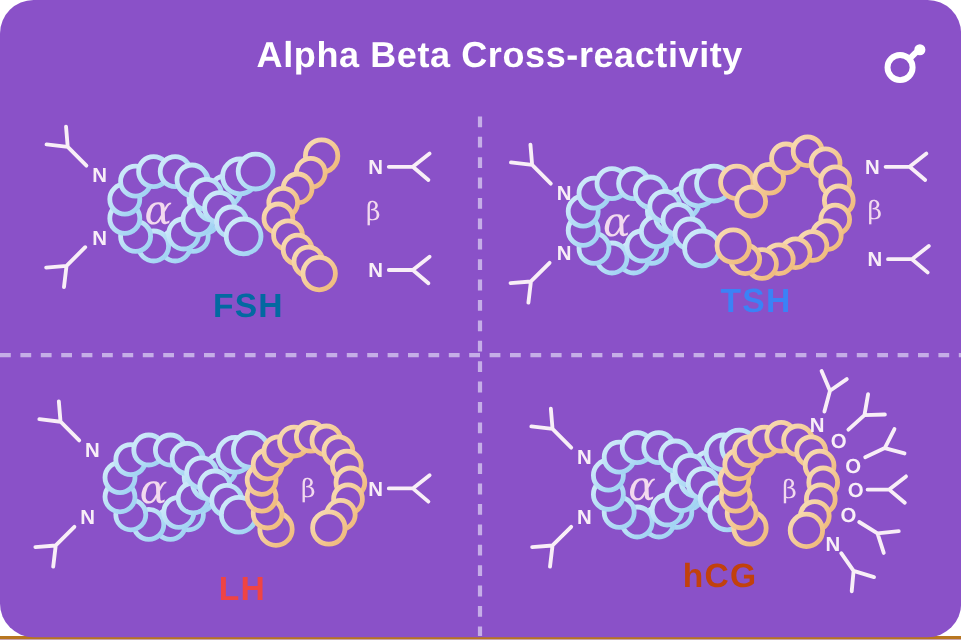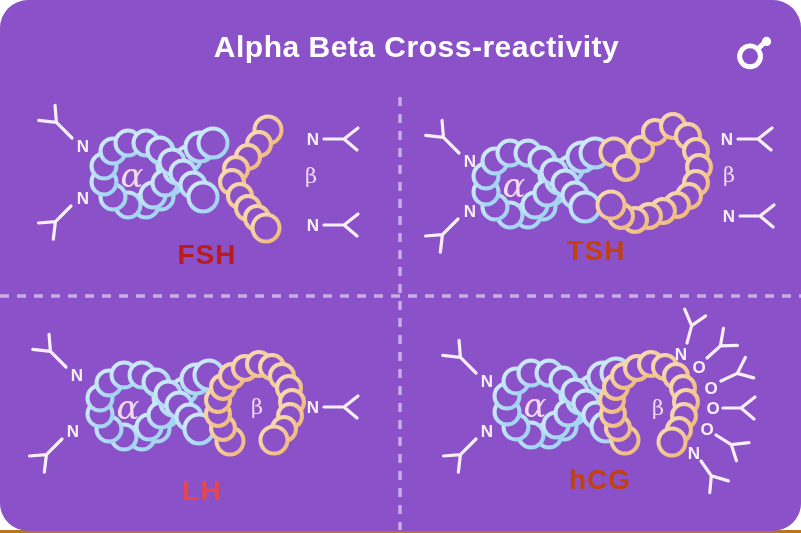--- a/index.html
+++ b/index.html
@@ -264,16 +264,16 @@
 <div class="title" style="color: rgb(255, 255, 255); padding-left: 32px;">Alpha Beta Cross-reactivity</div>
 
 <svg class="logo" viewBox="0 0 40 36">
   <g>
     <circle cx="15.5" cy="21" r="9.5" fill="none" stroke="#ffffff" stroke-width="4.5"></circle>
     <path d="M 22.8 14.2 L 27.2 9.8" stroke="#ffffff" stroke-width="4.5" stroke-linecap="round" fill="none"></path>
     <circle cx="30.5" cy="7.5" r="4.2" fill="#ffffff"></circle>
   </g>
 </svg>
 
-<div class="qname" style="left: 207px; top: 255px; color: #b91c1c; text-align: center;">FSH</div>
-<div class="qname" style="left: 596px; top: 251px; color: #c2410c;">TSH</div>
+<div class="qname" style="left: 207px; top: 255px; color: #0369a1; text-align: center;">FSH</div>
+<div class="qname" style="left: 630px; top: 251px; color: #3b82f6;">TSH</div>
 <div class="qname" style="left: 202px; top: 480px; color: #ef4444; margin-top: 11px;">LH</div>
 <div class="qname" style="left: 600px; top: 480px; color: #c2410c;">hCG</div>
 
 </body></html>

